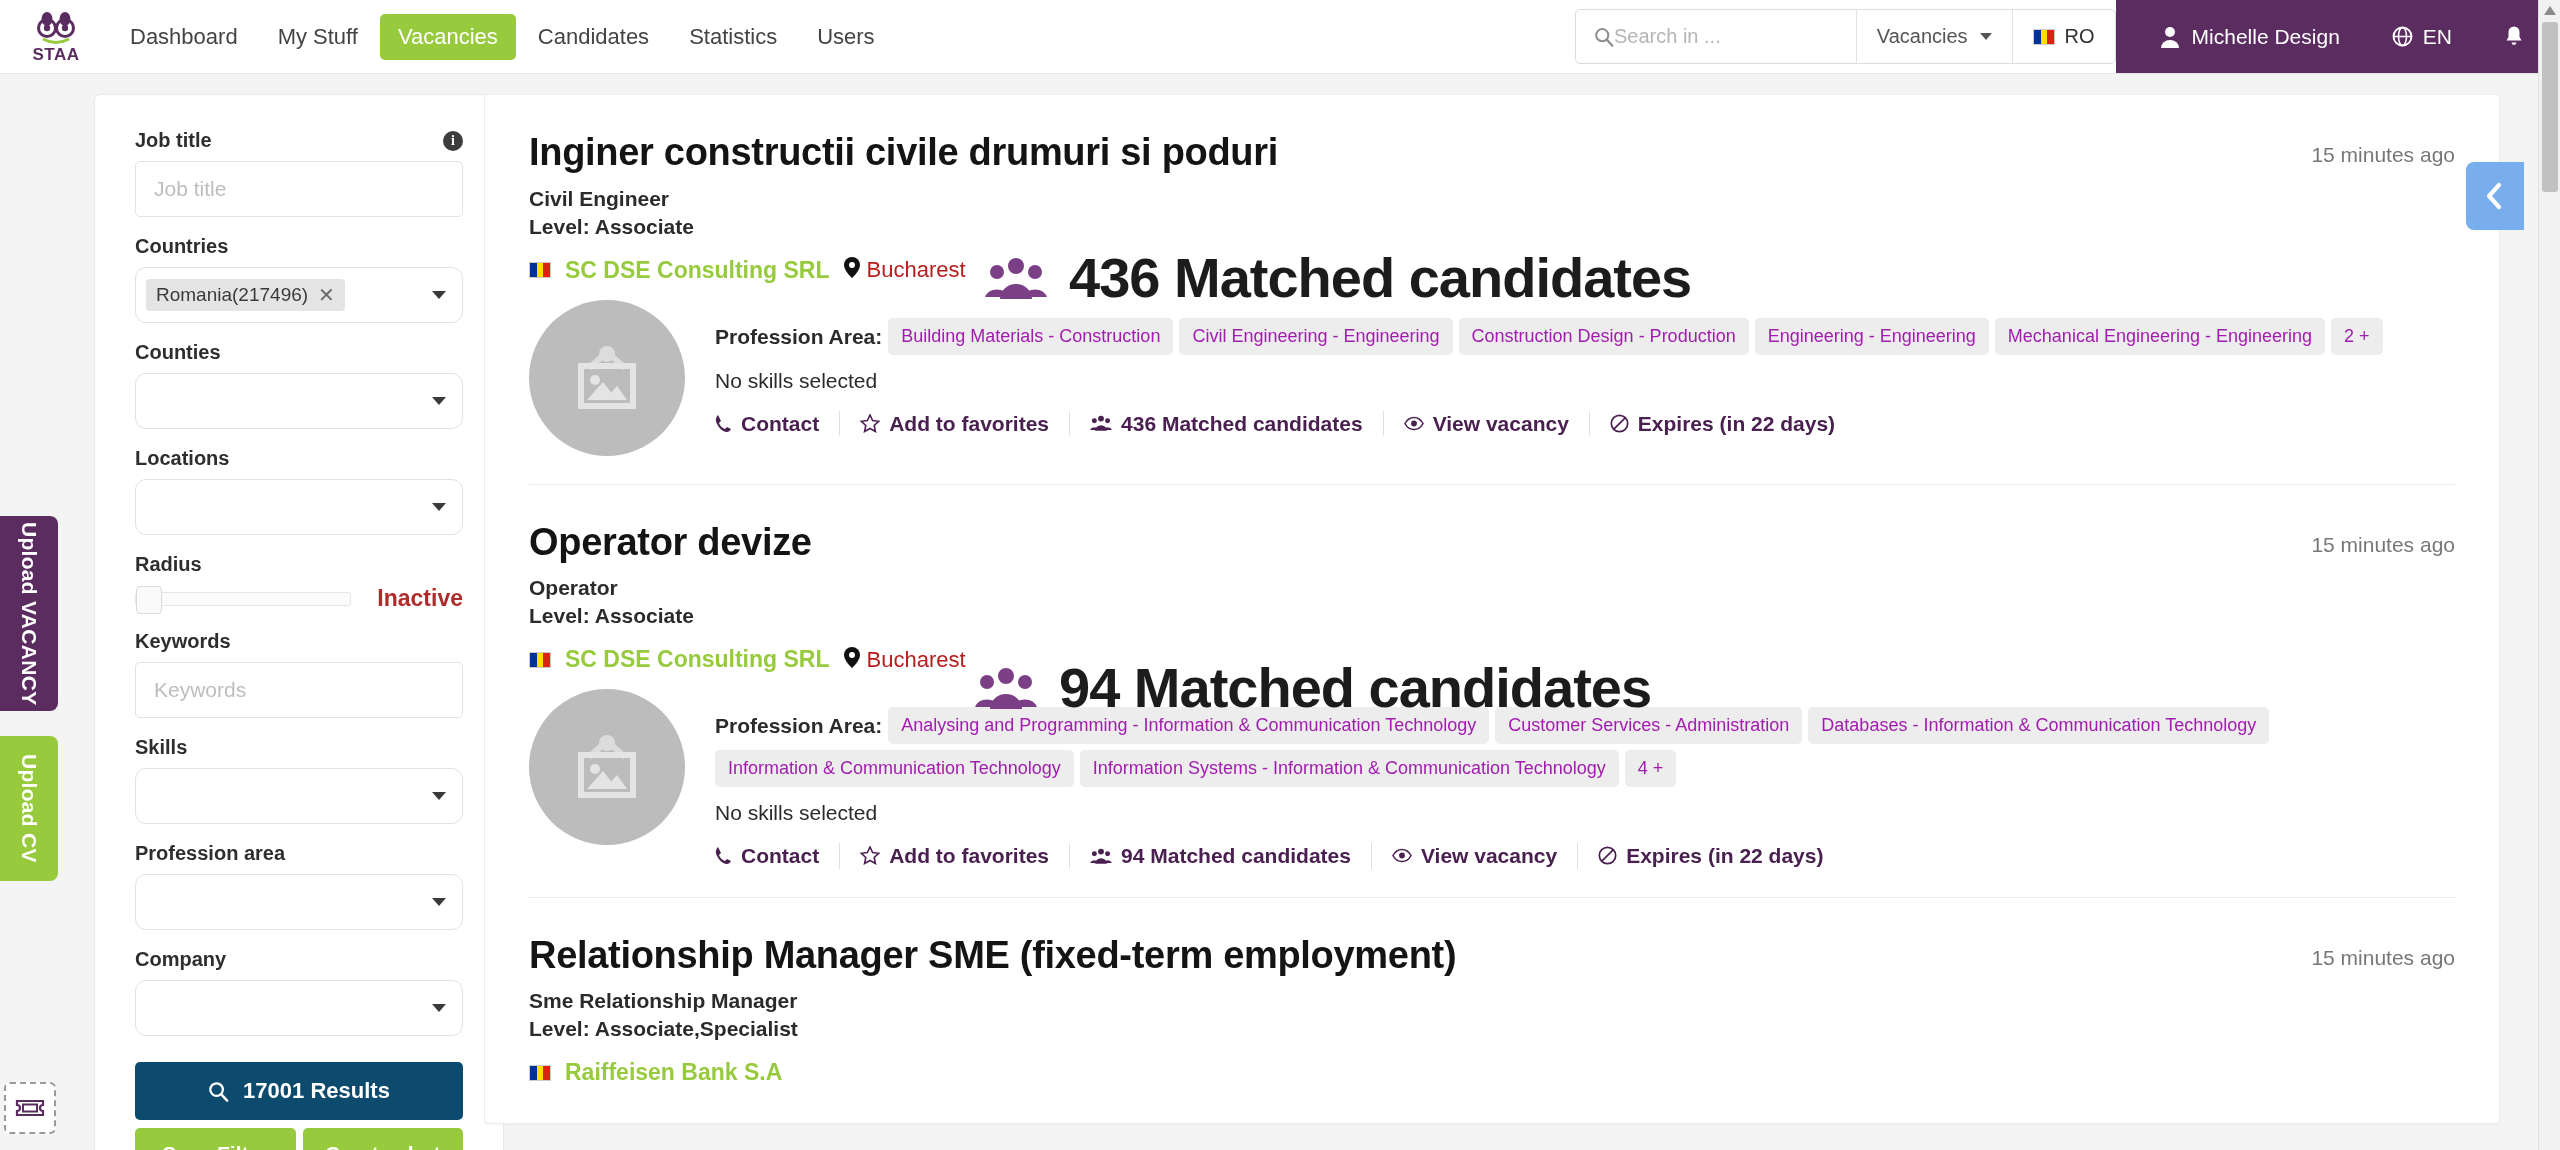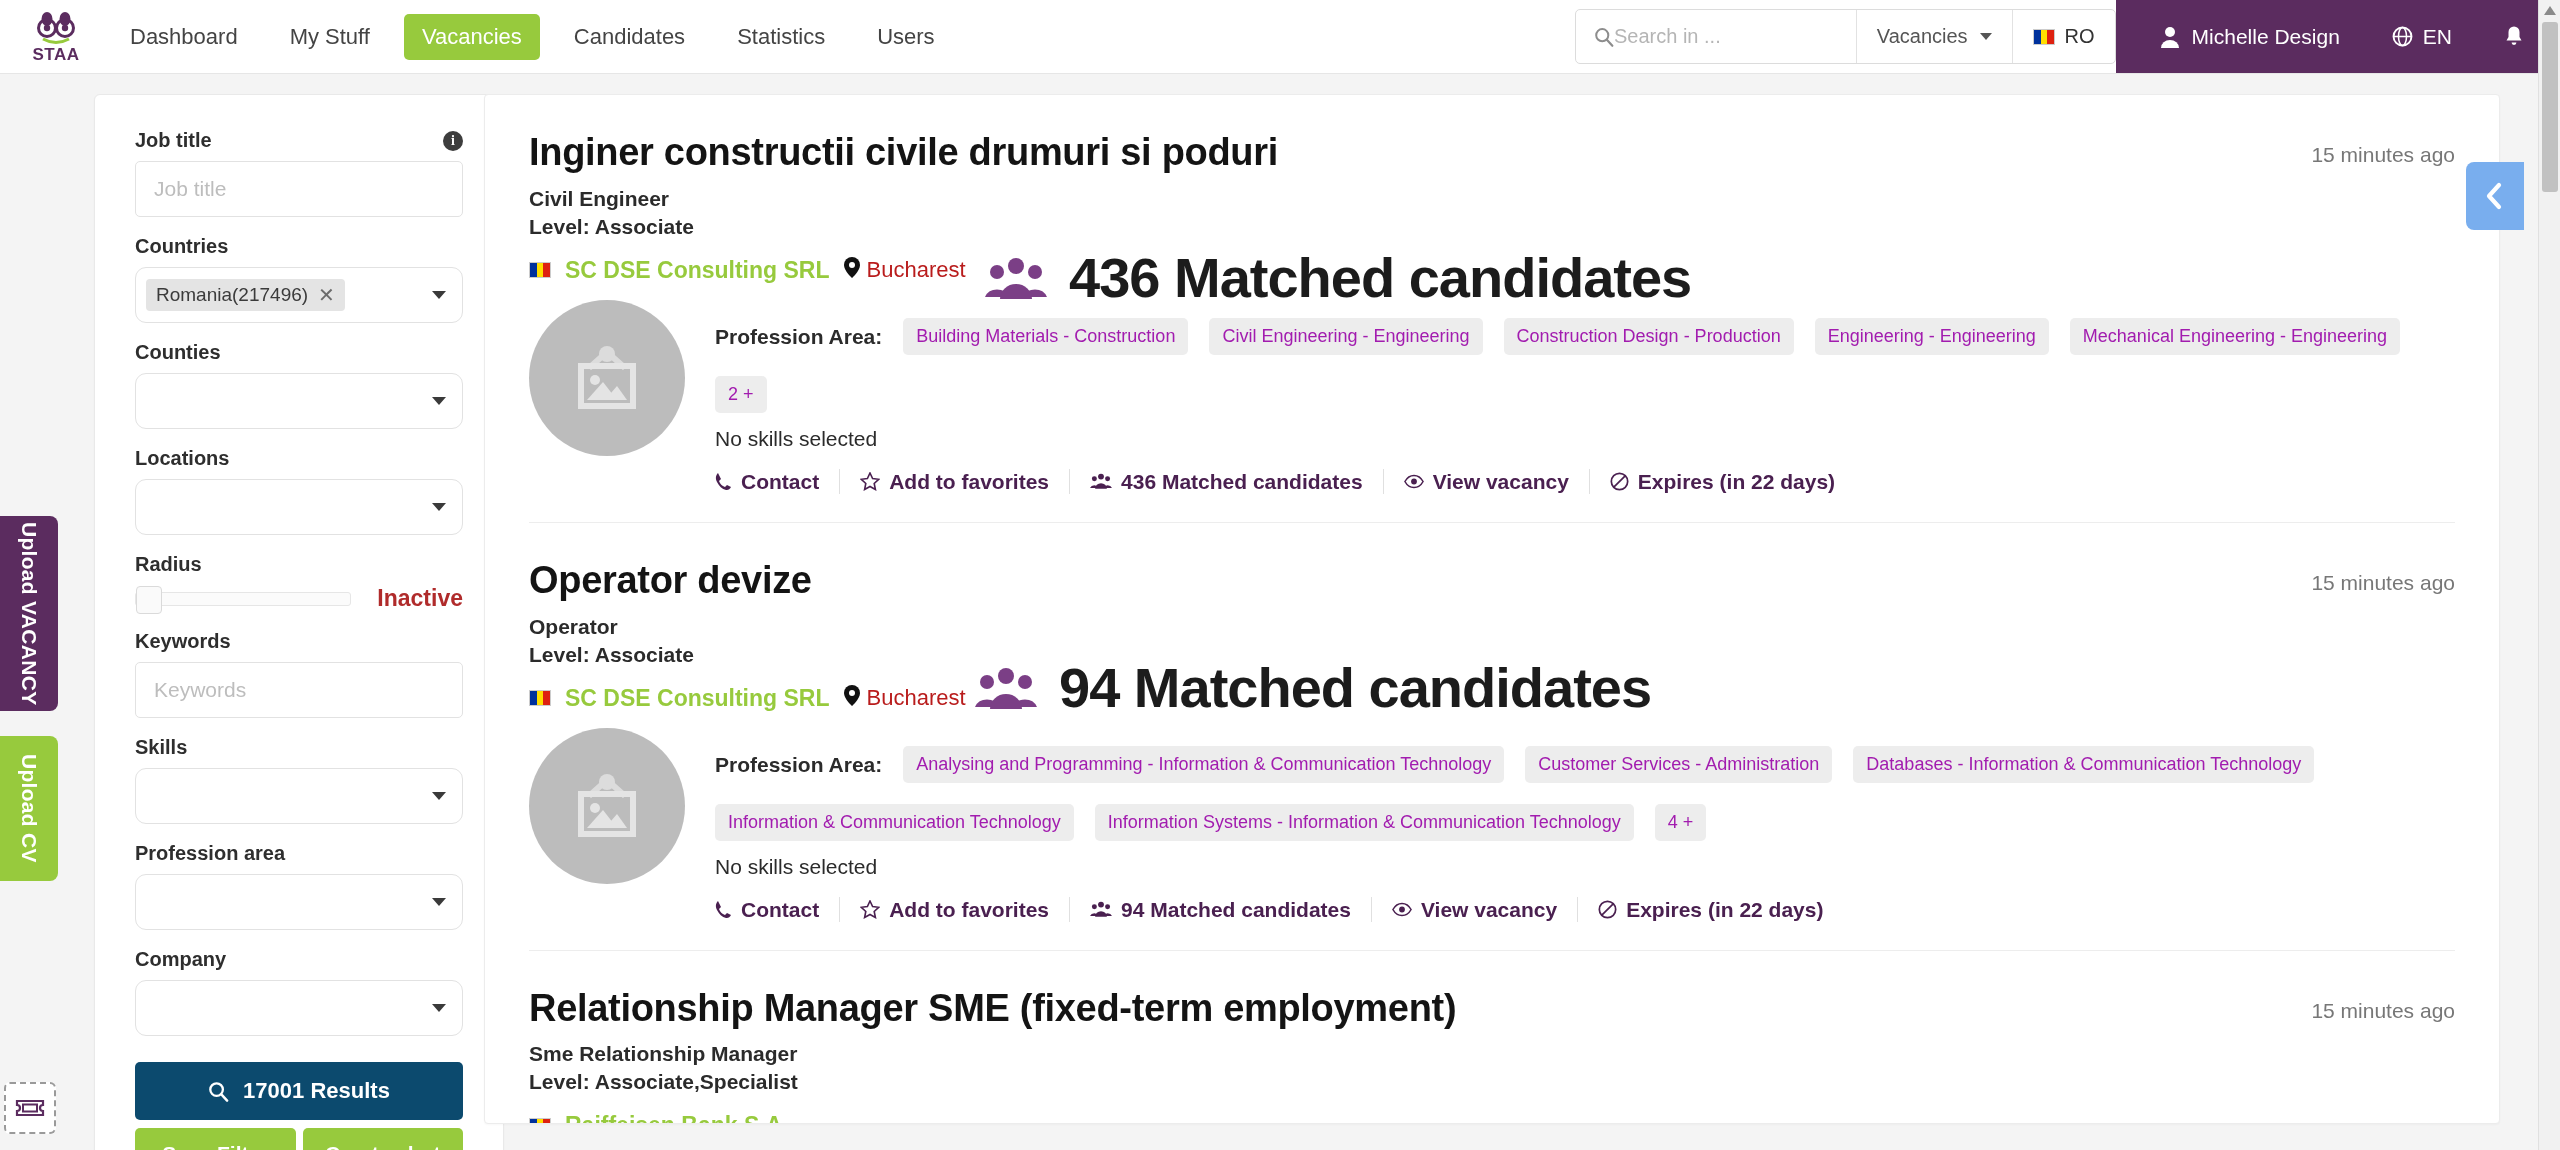--- a/index.html
+++ b/index.html
@@ -19,21 +19,21 @@
   }
   .logo-wrap {
     width: 112px; display: flex; flex-direction: column;
     align-items: center; justify-content: center; padding-top: 4px;
   }
   .logo-mark { width: 46px; height: 34px; }
   .logo-text {
     font-size: 17px; font-weight: 700; color: #5b2c5f;
     letter-spacing: .5px; margin-top: -1px;
   }
-  .nav-items { display: flex; align-items: center; gap: 16px; }
+  .nav-items { display: flex; align-items: center; gap: 4px; }
   .nav-item {
     font-size: 22px; color: #444; padding: 10px 18px;
     border-radius: 5px; cursor: pointer; white-space: nowrap;
   }
   .nav-item.active { background: #97ca3d; color: #fff; }
 
   .topbar-right {
     margin-left: auto; display: flex; align-items: stretch;
   }
   .searchgroup {
@@ -185,21 +185,21 @@
   .job-meta { display: flex; align-items: center; gap: 14px; margin-top: 18px; }
   .company { font-size: 23px; font-weight: 700; color: #97ca3d; cursor: pointer; }
   .loc { font-size: 22px; color: #b91c1c; display: flex; align-items: flex-start; gap: 7px; }
 
   .job-body { display: flex; gap: 30px; margin-top: 16px; }
   .thumb {
     width: 156px; height: 156px; border-radius: 50%; background: #bcbcbc;
     flex: none; display: flex; align-items: center; justify-content: center;
   }
   .job-detail { flex: 1; min-width: 0; padding-top: 18px; }
-  .pa-row { display: flex; flex-wrap: wrap; align-items: flex-start; gap: 21px; }
+  .pa-row { display: flex; flex-wrap: wrap; align-items: flex-start; gap: 6px; }
   .pa-label { font-size: 21px; font-weight: 700; color: #2b2b2b; padding-top: 7px; white-space: nowrap; }
   .pa-tag {
     background: #ededed; border-radius: 5px; padding: 8px 13px;
     font-size: 18px; color: #a21caf; white-space: nowrap; cursor: pointer;
   }
   .noskills { font-size: 21px; color: #2b2b2b; margin-top: 14px; }
   .actions { display: flex; align-items: center; gap: 0; margin-top: 18px; flex-wrap: wrap; }
   .action {
     font-size: 21px; color: #4a2050; font-weight: 700; display: flex;
     align-items: center; gap: 9px; padding: 0 20px; cursor: pointer;

